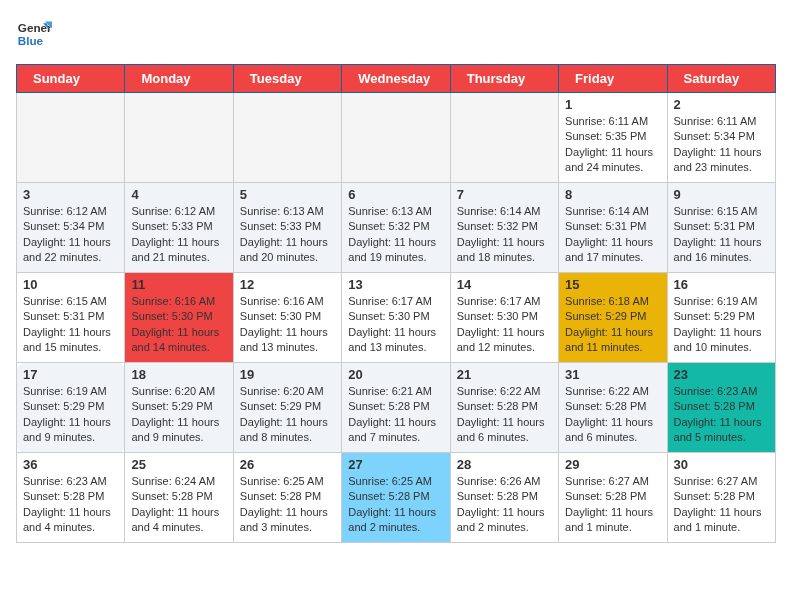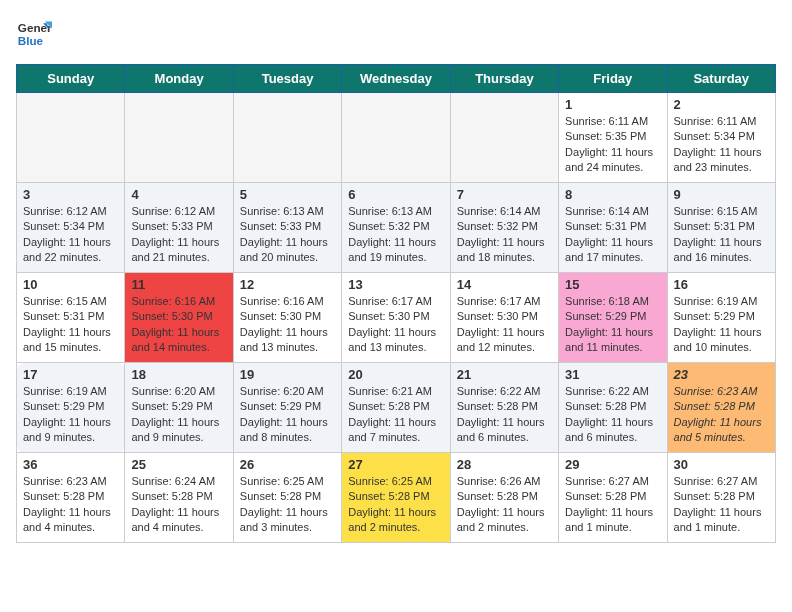--- a/index.html
+++ b/index.html
@@ -36,24 +36,24 @@
     .location {
       font-size: 16px;
       color: #555;
     }
     .calendar {
       width: 100%;
       border-collapse: collapse;
       table-layout: fixed;
     }
     .calendar th {
-      background: #0f766e;
+      background: #ef4444;
       color: #fff;
-      text-align: center;
-      padding: 6px 8px;
+      text-align: left;
+      padding: 6px 16px;
       font-size: 13px;
       border: 1px solid #1a5fa0;
     }
     .calendar td {
       vertical-align: top;
       border: 1px solid #ccc;
       padding: 4px 6px;
       font-size: 11px;
       color: #333;
       height: 90px;
@@ -174,21 +174,21 @@
           <div class="day-info">Sunrise: 6:16 AM<br>Sunset: 5:30 PM<br>Daylight: 11 hours<br>and 13 minutes.</div>
         </td>
         <td style="background: rgb(255, 255, 255);">
           <span class="day-number">13</span>
           <div class="day-info">Sunrise: 6:17 AM<br>Sunset: 5:30 PM<br>Daylight: 11 hours<br>and 13 minutes.</div>
         </td>
         <td style="background: rgb(255, 255, 255);">
           <span class="day-number">14</span>
           <div class="day-info">Sunrise: 6:17 AM<br>Sunset: 5:30 PM<br>Daylight: 11 hours<br>and 12 minutes.</div>
         </td>
-        <td style="background: #f9a8d4; margin-top: 36px;">
+        <td style="background: #eab308; margin-top: 36px;">
           <span class="day-number">15</span>
           <div class="day-info">Sunrise: 6:18 AM<br>Sunset: 5:29 PM<br>Daylight: 11 hours<br>and 11 minutes.</div>
         </td>
         <td style="background: rgb(255, 255, 255);">
           <span class="day-number">16</span>
           <div class="day-info">Sunrise: 6:19 AM<br>Sunset: 5:29 PM<br>Daylight: 11 hours<br>and 10 minutes.</div>
         </td>
       </tr>
       <tr>
         <td style="background: rgb(240, 244, 248); border-radius: 8px;">
@@ -208,39 +208,39 @@
           <div class="day-info">Sunrise: 6:21 AM<br>Sunset: 5:28 PM<br>Daylight: 11 hours<br>and 7 minutes.</div>
         </td>
         <td style="background: rgb(240, 244, 248);">
           <span class="day-number">21</span>
           <div class="day-info">Sunrise: 6:22 AM<br>Sunset: 5:28 PM<br>Daylight: 11 hours<br>and 6 minutes.</div>
         </td>
         <td style="background: rgb(240, 244, 248);">
           <span class="day-number">31</span>
           <div class="day-info">Sunrise: 6:22 AM<br>Sunset: 5:28 PM<br>Daylight: 11 hours<br>and 6 minutes.</div>
         </td>
-        <td style="background: #fdba74; font-style: italic;">
+        <td style="background: #14b8a6;">
           <span class="day-number">23</span>
           <div class="day-info">Sunrise: 6:23 AM<br>Sunset: 5:28 PM<br>Daylight: 11 hours<br>and 5 minutes.</div>
         </td>
       </tr>
       <tr>
         <td style="background: rgb(255, 255, 255);">
           <span class="day-number">36</span>
           <div class="day-info">Sunrise: 6:23 AM<br>Sunset: 5:28 PM<br>Daylight: 11 hours<br>and 4 minutes.</div>
         </td>
         <td style="background: rgb(255, 255, 255);">
           <span class="day-number">25</span>
           <div class="day-info">Sunrise: 6:24 AM<br>Sunset: 5:28 PM<br>Daylight: 11 hours<br>and 4 minutes.</div>
         </td>
         <td style="background: rgb(255, 255, 255);">
           <span class="day-number">26</span>
           <div class="day-info">Sunrise: 6:25 AM<br>Sunset: 5:28 PM<br>Daylight: 11 hours<br>and 3 minutes.</div>
         </td>
-        <td style="background: #fde047;">
+        <td style="background: #7dd3fc;">
           <span class="day-number">27</span>
           <div class="day-info">Sunrise: 6:25 AM<br>Sunset: 5:28 PM<br>Daylight: 11 hours<br>and 2 minutes.</div>
         </td>
         <td style="background: rgb(255, 255, 255); margin-top: 10px;">
           <span class="day-number">28</span>
           <div class="day-info">Sunrise: 6:26 AM<br>Sunset: 5:28 PM<br>Daylight: 11 hours<br>and 2 minutes.</div>
         </td>
         <td style="background: rgb(255, 255, 255);">
           <span class="day-number">29</span>
           <div class="day-info">Sunrise: 6:27 AM<br>Sunset: 5:28 PM<br>Daylight: 11 hours<br>and 1 minute.</div>

